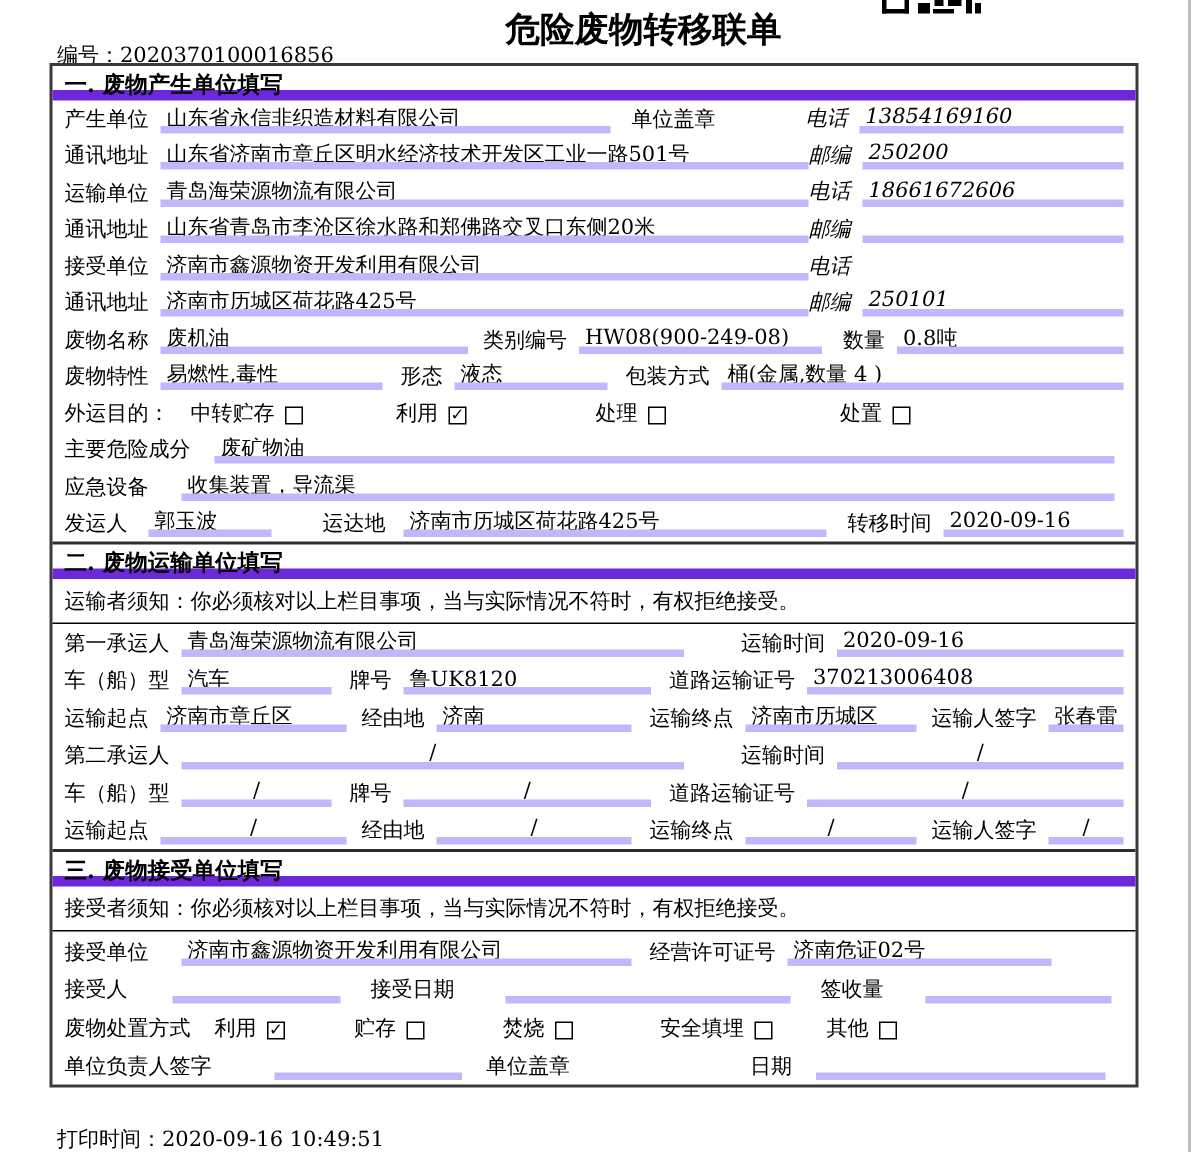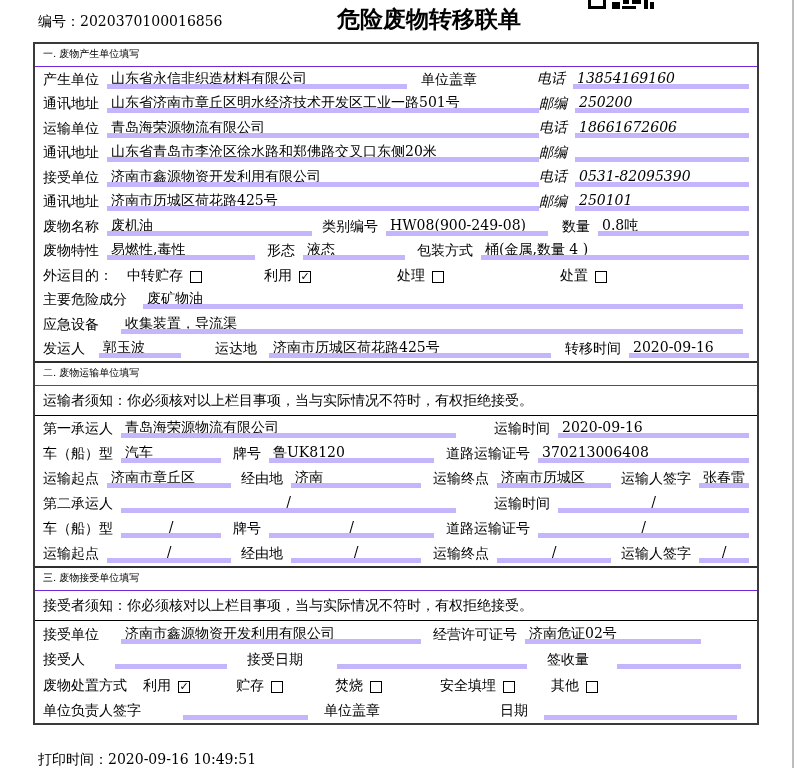--- a/index.html
+++ b/index.html
@@ -3,27 +3,27 @@
 <meta charset="utf-8">
 <style>
   html,body { margin:0; padding:0; }
   body {
     width:796px; height:768px; position:relative; background:#fff; overflow:hidden;
     font-family:"DejaVu Serif","Liberation Serif",serif;
     color:#000; font-size:14px;
   }
   * { box-sizing:border-box; }
   .page-edge { position:absolute; left:792px; top:0; width:2px; height:768px; background:#bdbdbd; }
-  .doc-no { position:absolute; left:38px; top:13px; font-size:14px; white-space:nowrap; }
+  .doc-no { position:absolute; left:38px; top:28px; font-size:14px; white-space:nowrap; }
   .doc-title { position:absolute; left:337px; top:4px; font-size:23px; font-weight:bold; white-space:nowrap;text-align:right; }
   .qr-frag { position:absolute; left:588px; top:0; }
   .form-box { position:absolute; left:33px; top:42px; width:726px; border:2px solid #3a3a3a; background:#fff; }
   .section {}
   .section + .section { border-top:2px solid #2e2e2e; }
-  .sec-header { height:23px; padding:3px 6px 0 8px; font-weight:normal; font-size:10px; border-bottom:1px solid #6d28d9; white-space:nowrap; }
+  .sec-header { height:23px; padding:3px 6px 0 8px; font-weight:bold; font-size:15px; border-bottom:7px solid #6d28d9; white-space:nowrap; }
   .notice { height:30px; display:flex; align-items:center; padding:0 6px 0 8px; border-bottom:1px solid #000; white-space:nowrap; }
   .row { height:24.5px; display:flex; align-items:flex-end; padding:0 8px 3px 8px; white-space:nowrap; }
   .row2 { height:25px; }
   .row3 { height:25.5px; }
   .lbl { margin-right:8px; white-space:nowrap; }
   .u { border-bottom:5px solid #c4b5fd; height:19px; white-space:nowrap; overflow:hidden; padding-left:4px; }
   .fx { flex:1; min-width:30px; }
   .c { text-align:center; padding-left:0; }
   .rg { margin-left:auto; width:212px; display:flex; align-items:center;font-style:italic; }
   .rg-wide { margin-left:auto; width:255px; display:flex; align-items:center; }
@@ -94,21 +94,20 @@
         <span class="lbl">邮编</span>
         <span class="u fx"></span>
       </span>
     </div>
 
     <div class="row">
       <span class="lbl">接受单位</span>
       <span class="u" style="width:436px">济南市鑫源物资开发利用有限公司</span>
       <span class="rg">
         <span class="lbl">电话</span>
-        <span class="u fx">0531-82095390</span>
       </span>
     </div>
 
     <div class="row">
       <span class="lbl">通讯地址</span>
       <span class="u" style="width:436px">济南市历城区荷花路425号</span>
       <span class="rg">
         <span class="lbl">邮编</span>
         <span class="u fx">250101</span>
       </span>

